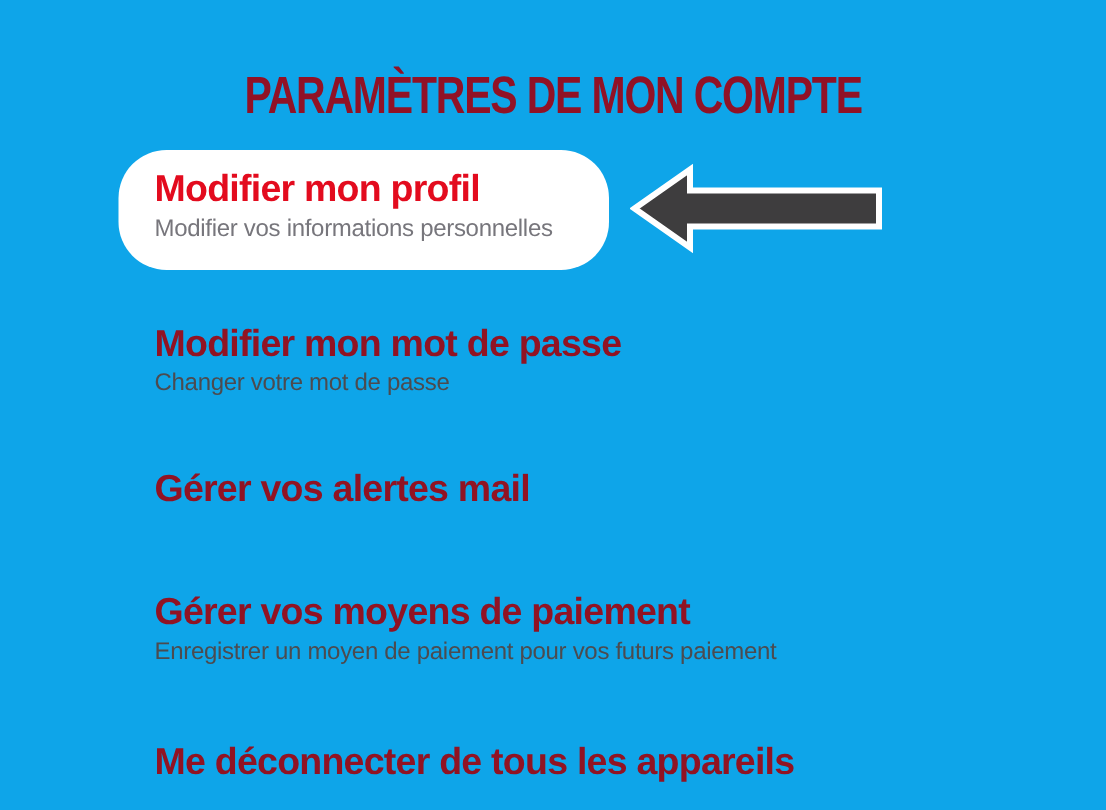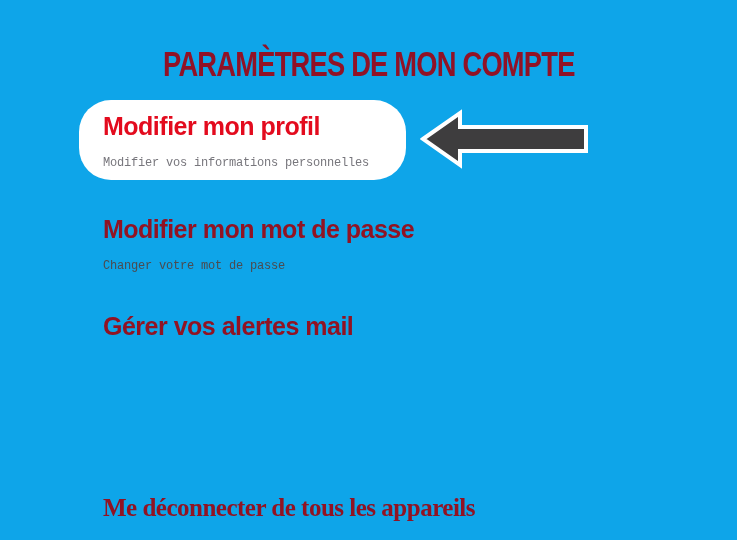--- a/index.html
+++ b/index.html
@@ -38,44 +38,43 @@
   }
   .menu-item .label{
     font-size:25px;
     font-weight:bold;
     letter-spacing:-0.5px;
     line-height:28px;
     color:#911323;
     white-space:nowrap;
   }
   .menu-item .desc{
-    font-size:12px;
+    font-size:16px;
     letter-spacing:-0.2px;
     line-height:20px;
-    margin-top:13px;
+    margin-top:3px;
     color:#4c4b4f;
     white-space:nowrap;
-    font-family:Liberation Mono, monospace;
   }
   .desc:empty{display:none;}
   
   .menu-item.highlighted{
     left:79px;top:100px;
     width:327px;height:80px;
     background:#ffffff;
     box-sizing:border-box;
     padding:12px 0 0 24px;
   }
   .menu-item.highlighted .label{color:#e30b1e;}
   .menu-item.highlighted .desc{color:#77767c;}
   
   .pos-2{top:215px;}
   .pos-3{top:312px;}
   .pos-4{top:394px;}
-  .pos-5{top:494px;font-family:Liberation Serif, serif;}
+  .pos-5{top:494px;}
   
   .arrow-wrap{
     position:absolute;
     left:420px;top:109px;
     width:172px;height:60px;
   }
 </style>
 </head>
 <body>
 
@@ -99,19 +98,23 @@
   <div class="menu-item pos-3">
     <div class="label">Gérer vos alertes mail</div>
 
   </div>
 
   <div class="menu-item pos-2">
     <div class="label">Modifier mon mot de passe</div>
     <div class="desc">Changer votre mot de passe</div>
   </div>
 
+  <div class="menu-item pos-4">
+    <div class="label">Gérer vos moyens de paiement</div>
+    <div class="desc">Enregistrer un moyen de paiement pour vos futurs paiement</div>
+  </div>
 
   <div class="menu-item pos-5">
     <div class="label">Me déconnecter de tous les appareils</div>
 
   </div>
 
 </div>
 
 </body></html>

